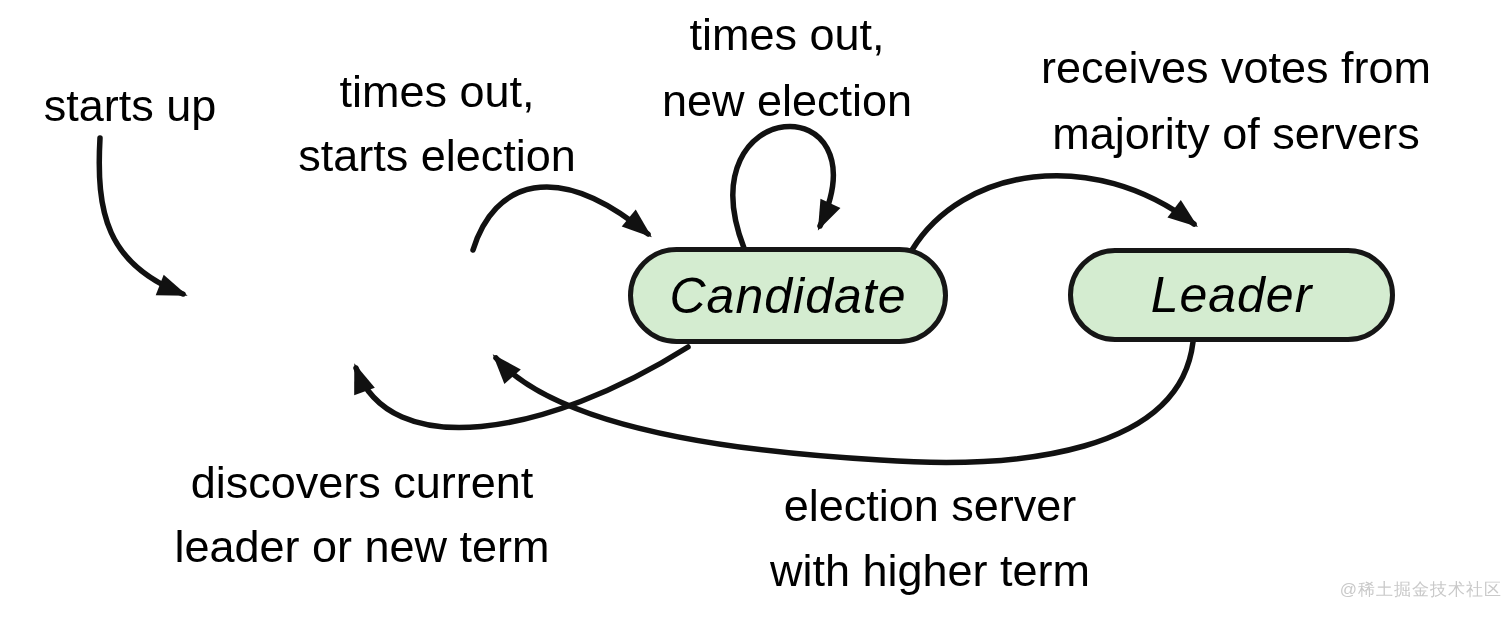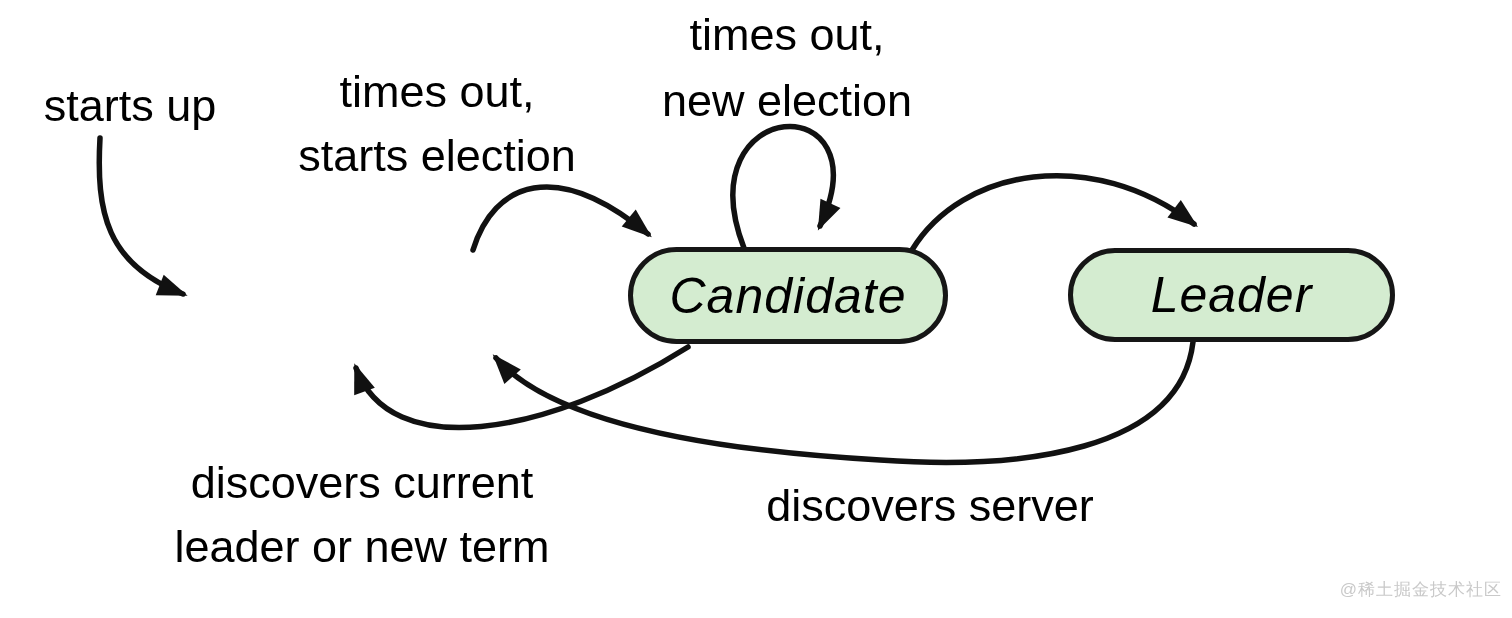--- a/index.html
+++ b/index.html
@@ -93,25 +93,30 @@
   <div class="edge-label lbl-f2c">
     <span>times out,</span>
     <span>starts election</span>
   </div>
 
   <div class="edge-label lbl-self">
     <span>times out,</span>
     <span>new election</span>
   </div>
 
+  <div class="edge-label lbl-c2l">
+    <span>receives votes from</span>
+    <span>majority of servers</span>
+  </div>
 
   <div class="edge-label lbl-c2f">
     <span>discovers current</span>
     <span>leader or new term</span>
   </div>
 
   <div class="edge-label lbl-l2f">
-    <span>discovers server</span>
+    <span>election server</span>
+    <span>with higher term</span>
   </div>
 
   <div class="watermark">@稀土掘金技术社区</div>
 
 </div>
 
 </body></html>

